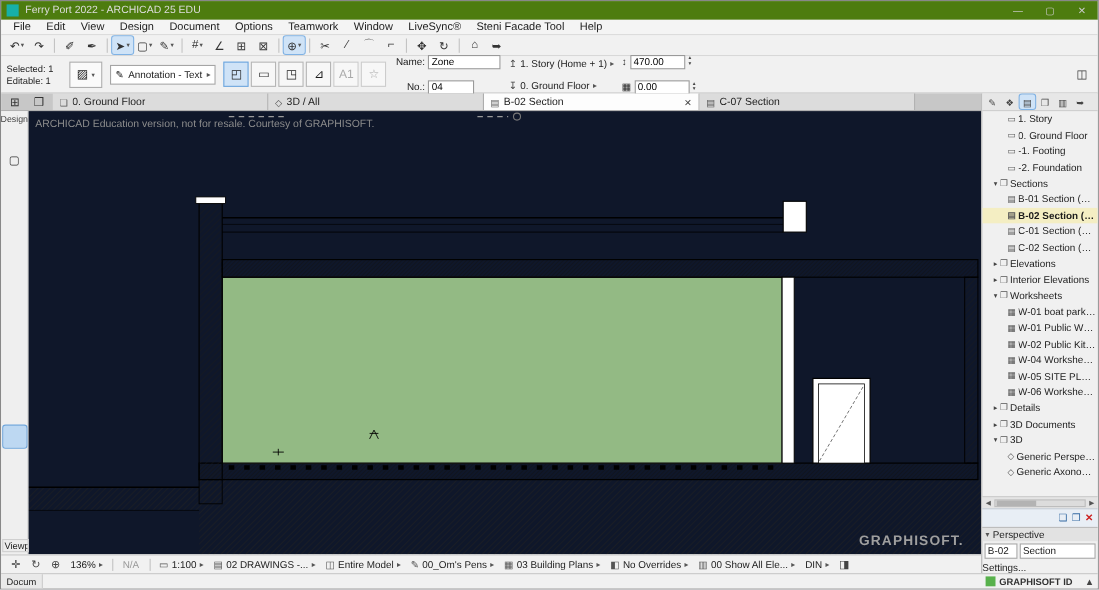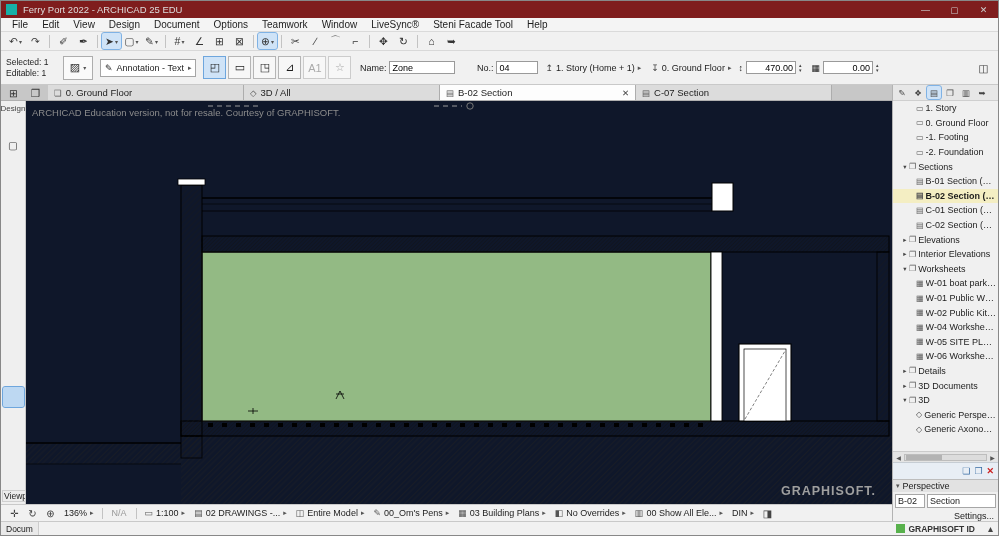--- a/index.html
+++ b/index.html
@@ -1,20 +1,20 @@
 <!DOCTYPE html>
 <html><head>
 <meta charset="utf-8">
 <style>
   *{box-sizing:border-box;margin:0;padding:0}
   html,body{width:999px;height:536px;background:#fff}
   .app{position:relative;width:999px;height:536px;overflow:hidden;background:#ececec;
        font-family:"Liberation Sans",sans-serif;font-size:10px;color:#1c1c1c;border:1px solid #888}
   
-  .titlebar{height:17px;background:#7f1d1d;color:#ddd;display:flex;align-items:center;gap:6px;padding-left:5px;font-size:9.5px}
+  .titlebar{height:17px;background:#4d7c0f;color:#ddd;display:flex;align-items:center;gap:6px;padding-left:5px;font-size:9.5px}
   .logo{width:11px;height:11px;background:#17b0a7;flex:0 0 auto}
   .win-controls{margin-left:auto;display:flex;height:100%}
   .win-btn{width:29px;height:100%;display:flex;align-items:center;justify-content:center;font-size:9px;color:#ccc}
   
   .menubar{height:14px;background:#f4f4f4;border-bottom:1px solid #dadada;display:flex;align-items:center;padding-left:4px;font-size:10px}
   .menu-item{padding:0 7px;white-space:nowrap}
   
   .toolbar{height:19px;background:#f1f1f1;border-bottom:1px solid #d8d8d8;display:flex;align-items:center;gap:1px;padding-left:5px}
   .tbtn{height:16px;min-width:19px;display:inline-flex;align-items:center;justify-content:center;border-radius:2px;color:#333;font-size:10.5px;padding:0 2px}
   .tbtn.active{background:#cfe3f7;outline:1px solid #7fb2e5}
@@ -22,26 +22,26 @@
   .tsep{width:1px;height:13px;background:#c3c3c3;margin:0 3px;display:inline-block}
   
   .infobar{height:34px;background:#f1f1f1;border-bottom:1px solid #c9c9c9;display:flex;align-items:center;gap:7px;padding:0 5px;font-size:9px}
   .sel-info{font-size:8.5px;line-height:11px;width:50px;flex:0 0 auto}
   .ib-btn{height:24px;min-width:30px;border:1px solid #adadad;background:#fafafa;display:inline-flex;align-items:center;justify-content:center;gap:2px;font-size:11px}
   .ib-combo{height:18px;border:1px solid #a5a5a5;background:#fff;display:inline-flex;align-items:center;gap:4px;padding:0 4px;white-space:nowrap}
   .geom-group{display:flex;gap:2px}
   .geom-btn{width:23px;height:23px;border:1px solid #b5b5b5;background:#f7f7f7;display:inline-flex;align-items:center;justify-content:center;font-size:11px}
   .geom-btn.active{background:#cfe3f7;border-color:#6ea6dd}
   .geom-btn.disabled{color:#aaa;border-color:#ccc}
-  .field-rows{display:flex;flex-direction:row;gap:10px}
+  .field-rows{display:flex;flex-direction:column;gap:10px}
   .frow{display:flex;align-items:center;gap:3px;white-space:nowrap}
   .flabel{width:28px;text-align:right;color:#222}
   .finput{border:1px solid #9a9a9a;background:#fff;height:13px;font-size:9px;width:66px;padding:0 2px;font-family:"Liberation Sans",sans-serif}
   .finput.no{width:42px}
-  .finput.num{width:50px;text-align:right}
+  .finput.num{width:50px;text-align:left}
   .swatch{width:16px;height:12px;border:1px solid #666;display:inline-block}
   .spin{display:inline-flex;flex-direction:column;font-size:5px;line-height:5px;color:#444}
   .story-rows .ticon{font-size:9px;color:#444}
   .chev{font-size:7px;color:#555}
   .spacer{flex:1}
   
   .tabbar{height:16px;background:#c7c7c7;display:flex;align-items:stretch;font-size:9.5px;border-bottom:1px solid #b0b0b0}
   .tabbar-left{display:flex;align-items:center;padding:0 3px;gap:3px}
   .tab{width:196px;flex:0 0 auto;display:flex;align-items:center;gap:4px;padding:0 6px;background:#dcdcdc;border-right:1px solid #adadad;white-space:nowrap;overflow:hidden}
   .tab.active{background:#fdfdfd}
@@ -75,21 +75,21 @@
   .scr-track{flex:1;height:7px;background:#dcdcdc;border:1px solid #bdbdbd;position:relative}
   .scr-thumb{position:absolute;left:1px;top:0;width:45%;height:5px;background:#b3b3b3}
   .nav-mini{height:17px;display:flex;justify-content:flex-end;align-items:center;gap:4px;background:#e8eef5;border-top:1px solid #c6cdd4;padding:0 4px}
   .mini-btn{font-size:9px;color:#3a6ea5}
   .mini-btn.danger{color:#cc2222;font-weight:bold}
   .props-header{height:13px;display:flex;align-items:center;gap:3px;background:#e2e2e2;border-top:1px solid #bdbdbd;padding:0 3px;font-size:9px}
   .props-fields{display:flex;gap:2px;padding:2px 2px}
   .pfield{background:#fff;border:1px solid #a6a6a6;height:14px;font-size:9px;padding:0 2px;display:flex;align-items:center;overflow:hidden}
   .pfield.pid{width:30px;flex:0 0 auto}
   .pfield.pname{flex:1}
-  .settings-row{display:flex;justify-content:flex-end;padding:1px 4px 0 0;font-size:9px}
+  .settings-row{display:flex;justify-content:flex-start;padding:1px 4px 0 0;font-size:9px}
   .settings-btn{color:#222}
   
   .statusbar{position:absolute;left:0;right:106px;bottom:14px;height:17px;background:#f1f1f1;border-top:1px solid #c9c9c9;display:flex;align-items:center;gap:3px;padding-left:6px;font-size:9px;white-space:nowrap;overflow:hidden}
   .sbtn{width:15px;display:inline-flex;justify-content:center;font-size:10px;color:#444}
   .sseg{display:inline-flex;align-items:center;gap:3px;padding:0 3px}
   .sseg .ticon{font-size:9px;color:#555}
   .ssep{width:1px;height:11px;background:#c3c3c3;display:inline-block;margin:0 2px}
   .sna{color:#999;padding:0 4px}
   
   .bottombar{position:absolute;left:0;bottom:0;width:100%;height:14px;background:#f1f1f1;border-top:1px solid #c9c9c9;display:flex;align-items:center;font-size:8.5px;z-index:5}

